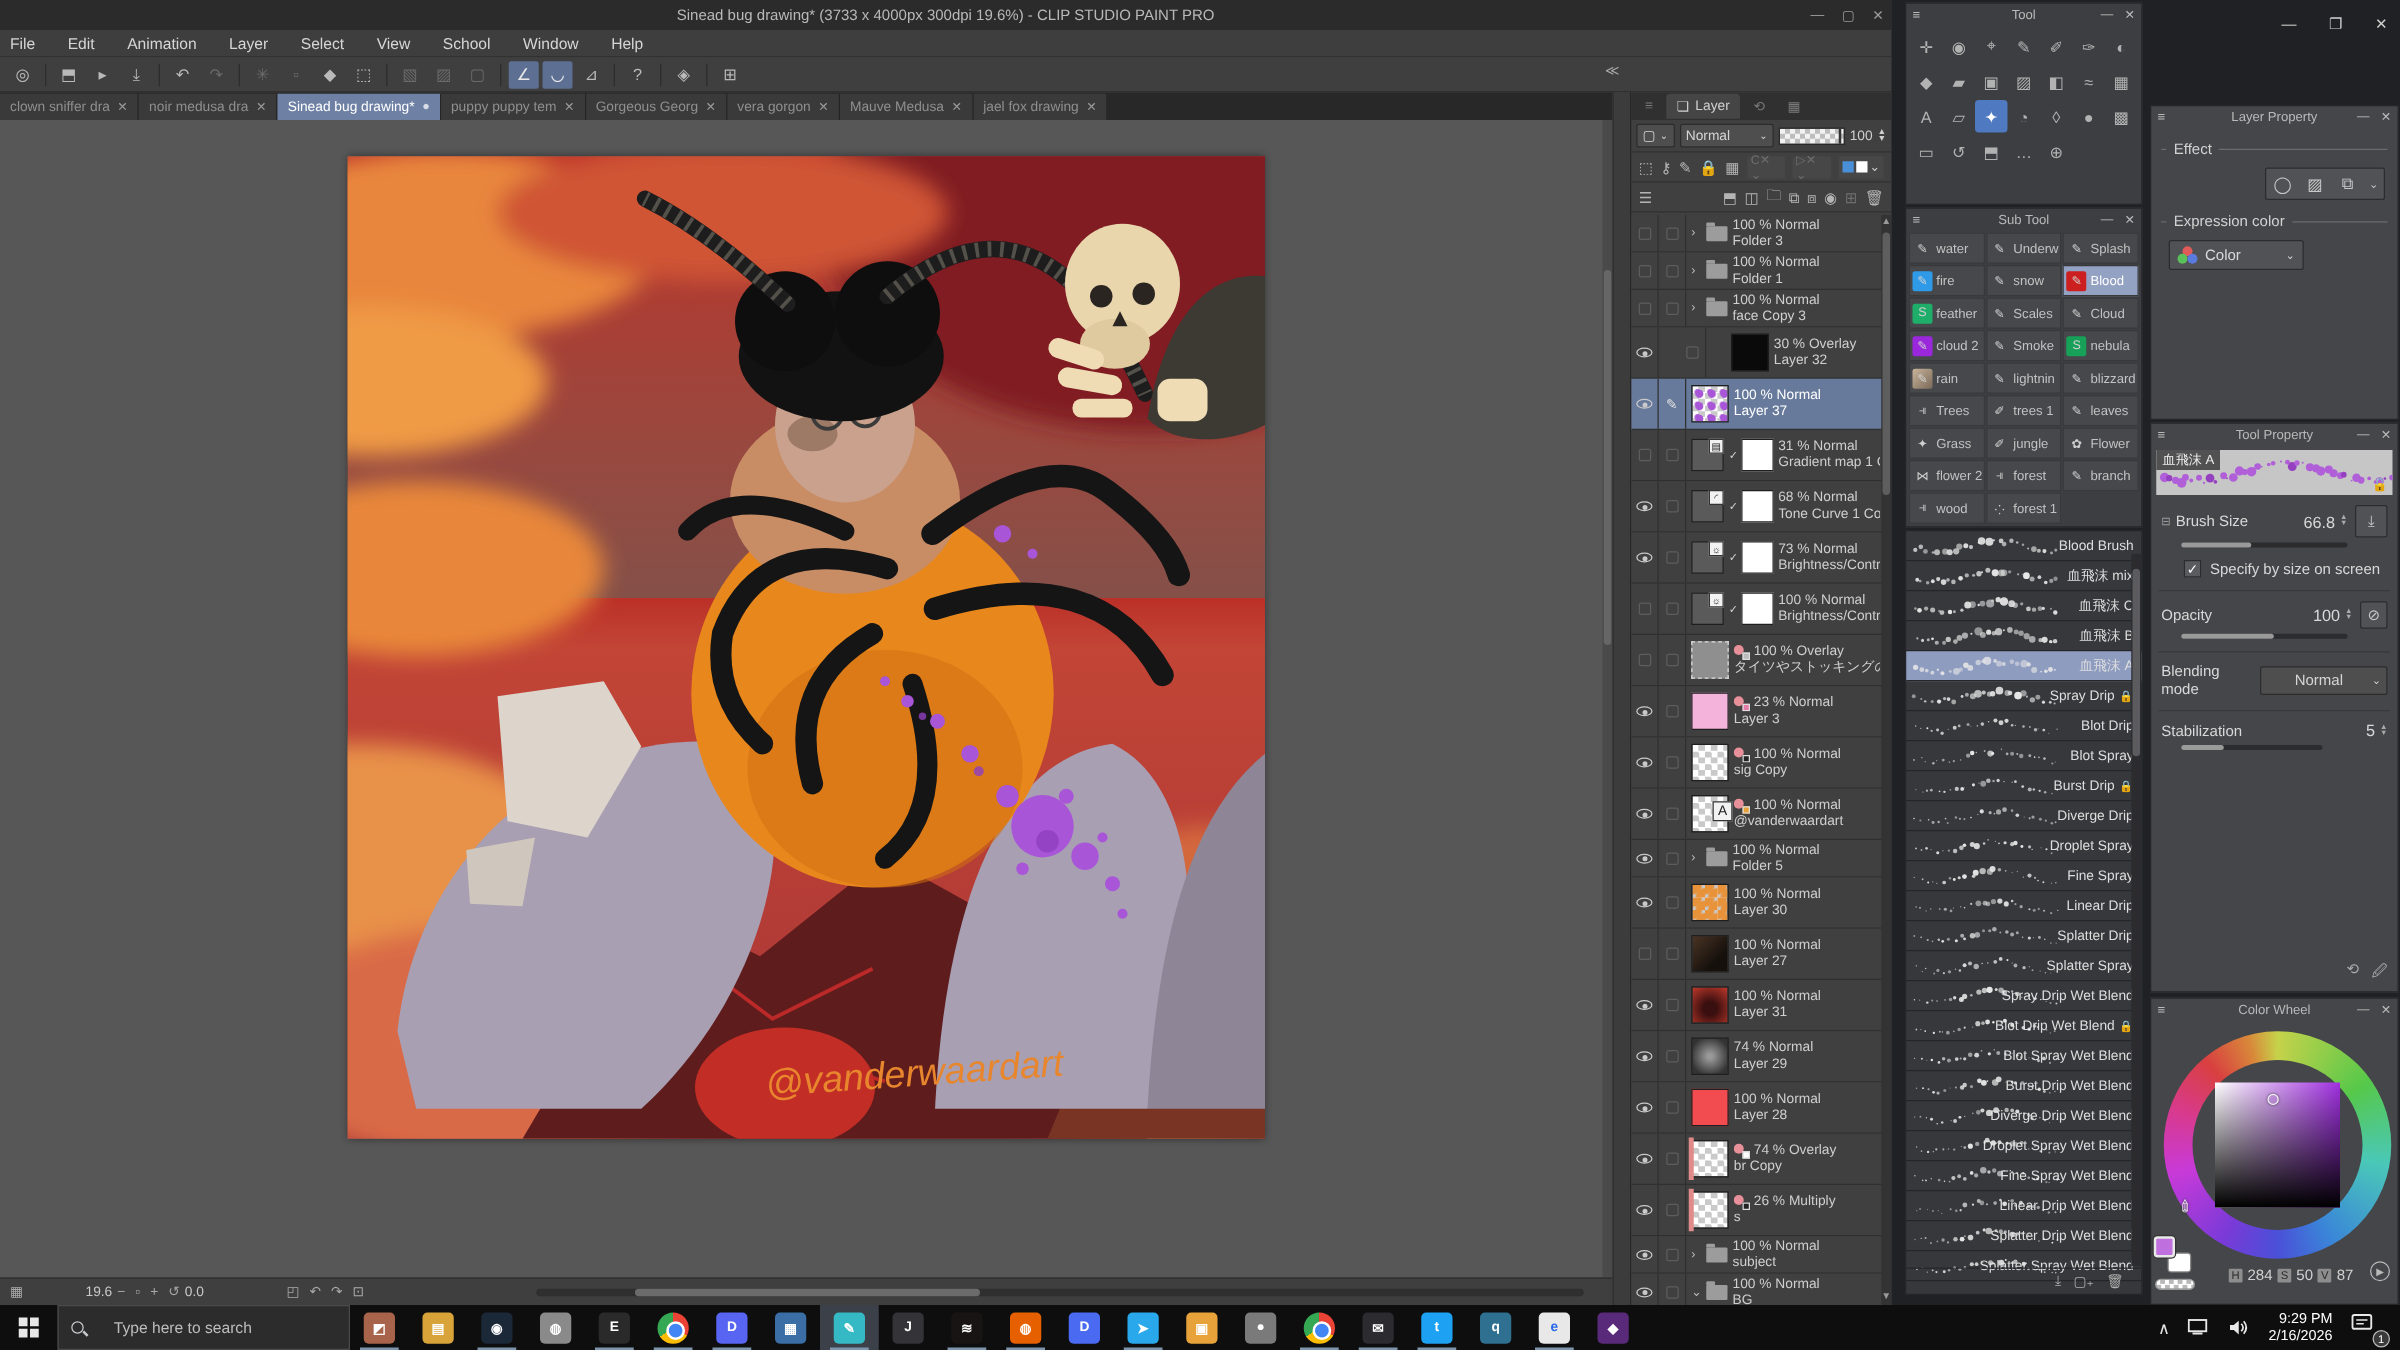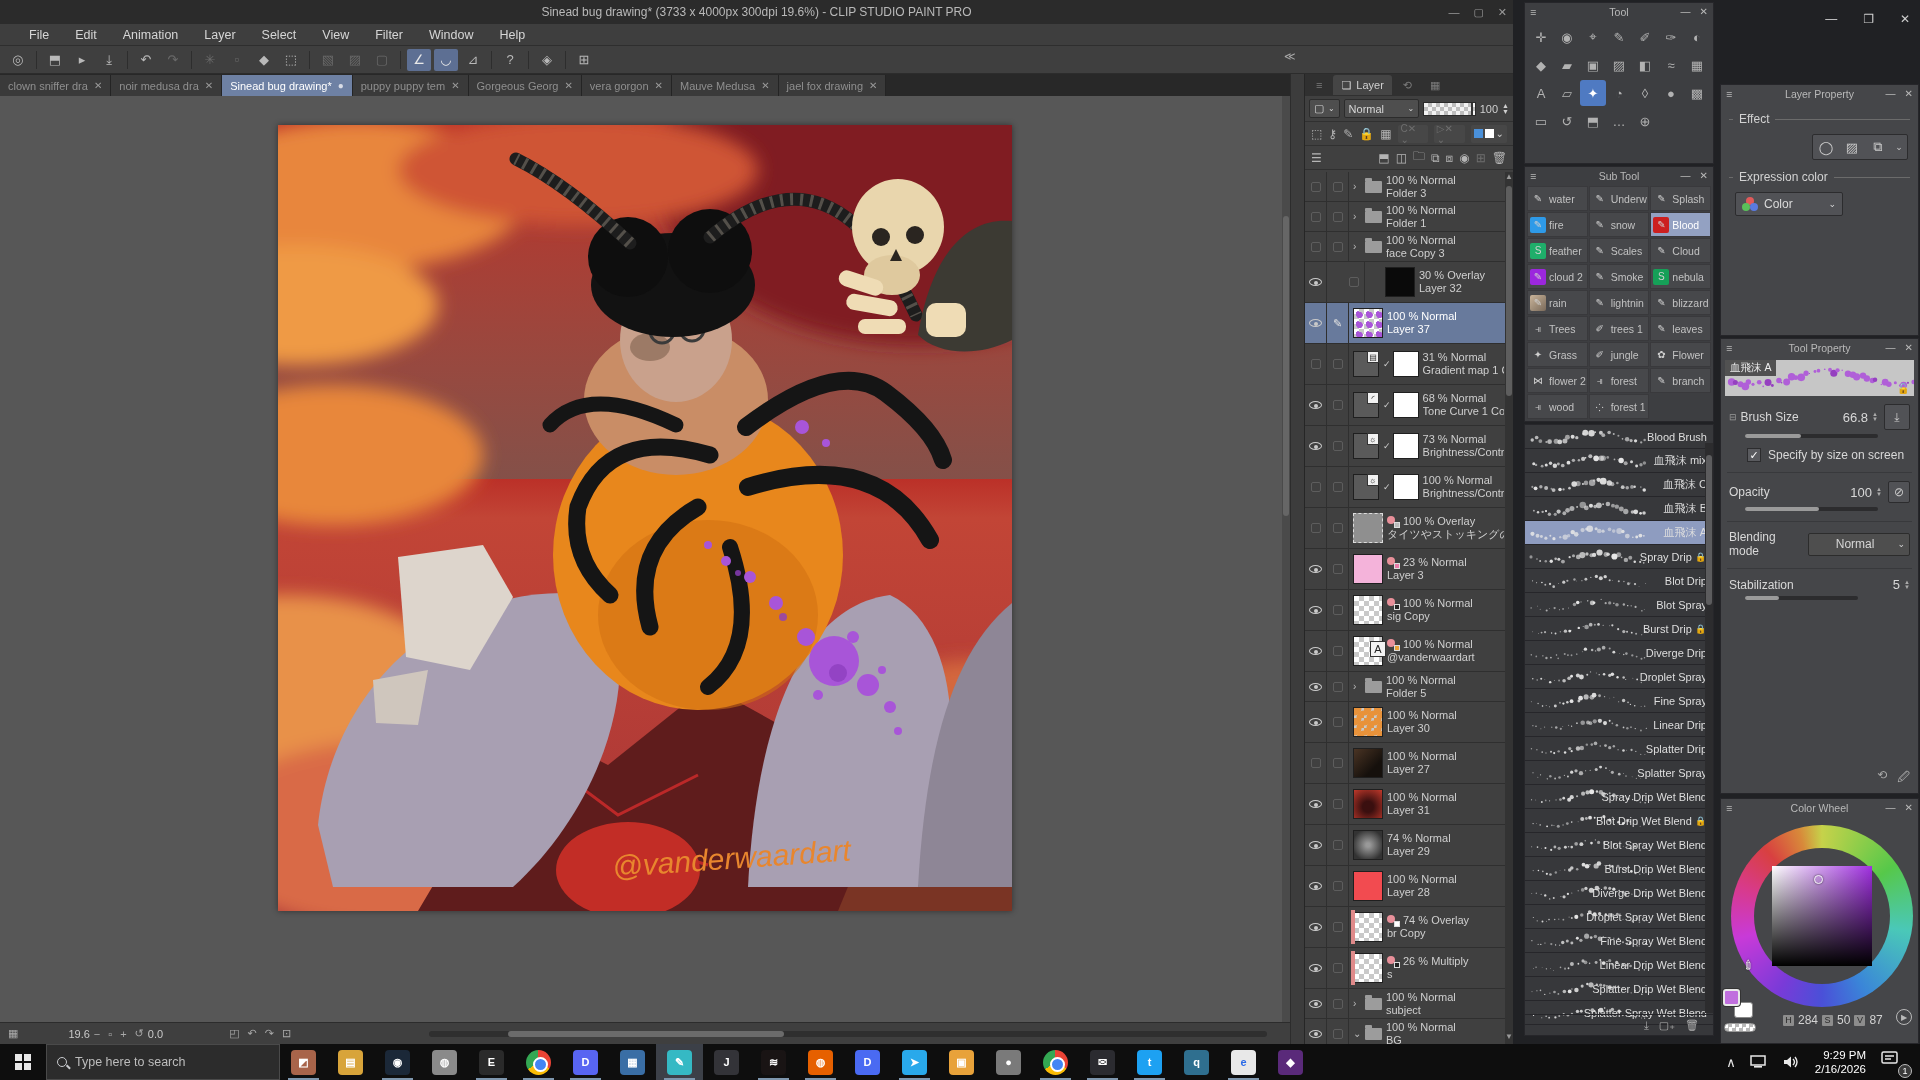--- a/index.html
+++ b/index.html
@@ -3,21 +3,21 @@
 <meta charset="utf-8">
 <style>
   * { margin:0; padding:0; box-sizing:border-box; font-family:"Liberation Sans",sans-serif; }
   html,body { width:1920px; height:1080px; overflow:hidden; background:#202124; }
   #root { position:absolute; inset:0; width:1920px; height:1080px; }
 
   
   #csp { position:absolute; left:0; top:0; width:1513px; height:1044px; background:#565656; }
   #titlebar { position:absolute; left:0; top:0; width:100%; height:24px; background:#2b2b2b; color:#b9b9b9; font-size:12px; display:flex; align-items:center; justify-content:center; }
   #titlebar .winctl { position:absolute; right:6px; top:0; height:24px; display:flex; gap:14px; align-items:center; color:#9a9a9a; font-size:11px; }
-  #menubar { position:absolute; left:0; top:24px; width:100%; height:22px; background:#3e3e3e; display:flex; align-items:center; gap:26px; padding-left:29px; color:#d6d6d6; font-size:12.5px; border-bottom:1px solid #2e2e2e; }
+  #menubar { position:absolute; left:0; top:24px; width:100%; height:22px; background:#3e3e3e; display:flex; align-items:center; gap:26px; padding-left:8px; color:#d6d6d6; font-size:12.5px; border-bottom:1px solid #2e2e2e; }
   #toolbar { position:absolute; left:0; top:46px; width:100%; height:28px; background:#3f3f3f; display:flex; align-items:center; padding-left:6px; gap:3px; border-bottom:1px solid #2c2c2c; }
   .tbtn { width:24px; height:22px; display:flex; align-items:center; justify-content:center; color:#b9b9b9; font-size:13px; border-radius:2px; }
   .tbtn.dim { color:#6a6a6a; }
   .tbtn.act { background:#5d6f93; color:#e8e8e8; }
   .tdiv { width:1px; height:18px; background:#2d2d2d; margin:0 3px; }
   #tabstrip { position:absolute; left:0; top:74px; width:1290px; height:22px; background:#282828; display:flex; align-items:flex-end; }
   .dtab { height:21px; display:flex; align-items:center; gap:6px; padding:0 8px; background:#3a3a3a; color:#8f8f8f; font-size:11px; border-right:1px solid #242424; white-space:nowrap; overflow:hidden; }
   .dtab .x { font-size:10px; color:#9a9a9a; }
   .dtab.active { background:#6e81a4; color:#fff; }
   .dtab.active .x { color:#d8dce6; }
@@ -151,21 +151,21 @@
   #swTrans { position:absolute; left:3px; top:224px; width:32px; height:9px; border:1px solid #999; border-radius:5px; background:conic-gradient(#b9b9b9 25%,#fff 0 50%,#b9b9b9 0 75%,#fff 0) 0 0/7px 7px; }
   #hsvRow { position:absolute; left:62px; top:214px; display:flex; align-items:center; gap:4px; color:#d2d2d2; font-size:12px; }
   .hsvKey { width:11px; height:11px; background:#8d8d8d; color:#2a2a2a; font-size:9px; display:flex; align-items:center; justify-content:center; border-radius:1px; }
   #cwPlay { position:absolute; right:6px; top:210px; width:16px; height:16px; border:1.4px solid #b9b9b9; border-radius:50%; color:#b9b9b9; font-size:8px; display:flex; align-items:center; justify-content:center; }
 
   
   #taskbar { position:absolute; left:0; top:1044px; width:1920px; height:36px; background:#0e0e0e; display:flex; align-items:center; }
   #startBtn { width:46px; height:36px; display:flex; align-items:center; justify-content:center; }
   .winlogo { width:16px; height:16px; display:grid; grid-template-columns:7px 7px; grid-template-rows:7px 7px; gap:2px; }
   .winlogo i { background:#e8e8e8; }
-  #searchBox { width:234px; height:36px; background:#2c2c2c; border:1px solid #4a4a4a; display:flex; align-items:center; gap:8px; padding:0 10px; color:#bdbdbd; font-size:12.5px; }
+  #searchBox { width:234px; height:36px; background:#2c2c2c; border:1px solid #4a4a4a; display:flex; align-items:center; gap:24px; padding:0 10px; color:#bdbdbd; font-size:12.5px; }
   #taskIcons { display:flex; height:36px; }
   .tkslot { width:47px; height:36px; display:flex; align-items:center; justify-content:center; position:relative; }
   .tkslot.activeapp { background:#3c4048; }
   .tkslot.running::after { content:""; position:absolute; bottom:0; left:8px; right:8px; height:2px; background:#7e96ad; }
   .tkicon { width:25px; height:25px; border-radius:4px; display:flex; align-items:center; justify-content:center; color:#fff; font-size:11px; font-weight:bold; }
   .ic-chrome { border-radius:50%; background:conic-gradient(#ea4335 0 33%, #fbbc05 0 66%, #34a853 0 100%); position:relative; }
   .ic-chrome::after { content:""; position:absolute; left:7px; top:7px; width:11px; height:11px; background:#4285f4; border:2px solid #fff; border-radius:50%; }
   #tray { margin-left:auto; display:flex; align-items:center; gap:14px; padding-right:10px; color:#e8e8e8; }
   #clock { text-align:right; font-size:11.5px; line-height:14px; color:#fff; }
   .trayicon { color:#e8e8e8; font-size:13px; }
@@ -196,21 +196,21 @@
         <span>✕</span>
       </span>
     </div>
     <div id="menubar">
         <span>File</span>
         <span>Edit</span>
         <span>Animation</span>
         <span>Layer</span>
         <span>Select</span>
         <span>View</span>
-        <span>Filter</span>
+        <span>School</span>
         <span>Window</span>
         <span>Help</span>
       </div>
     <div id="toolbar">
         <span class="tbtn">◎</span>
         <span class="tdiv"></span>
         <span class="tbtn">⬒</span>
         <span class="tbtn">▸</span>
         <span class="tbtn">⤓</span>
         <span class="tdiv"></span>

